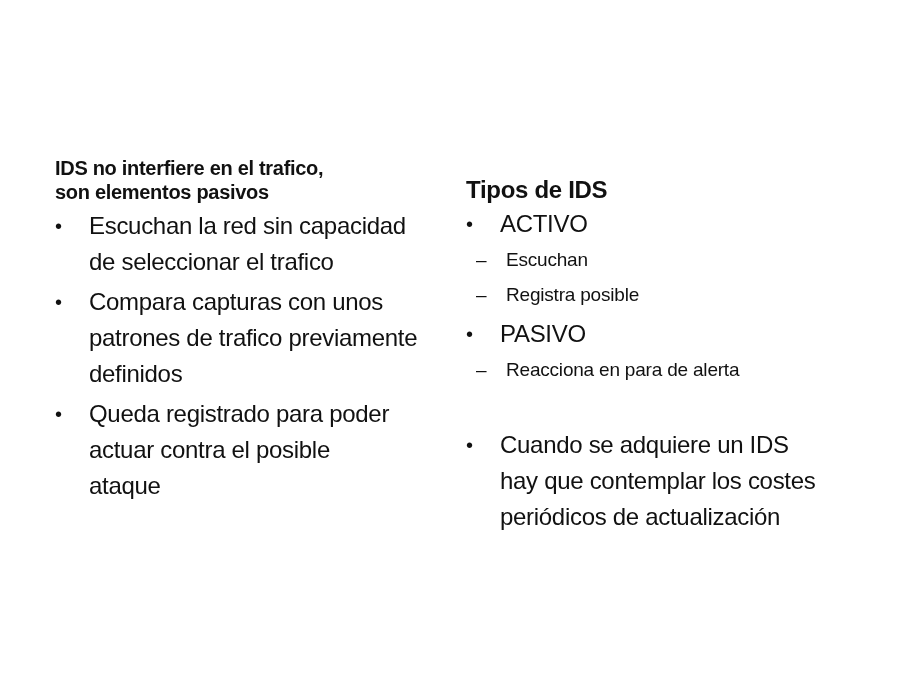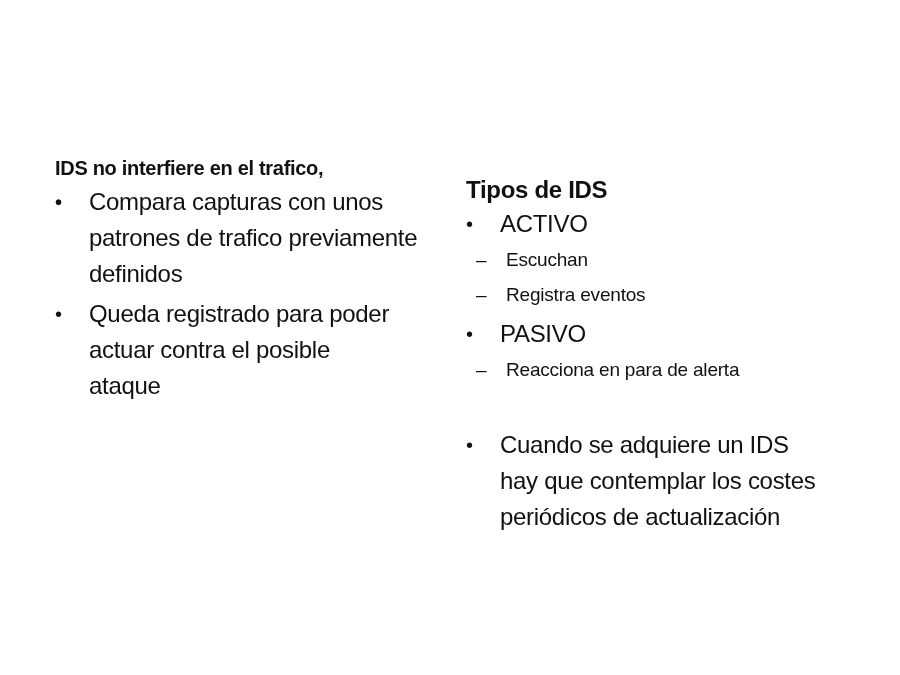--- a/index.html
+++ b/index.html
@@ -18,24 +18,26 @@
   ul.b2 { list-style: none; margin: 0; padding: 0; }
   ul.b2 > li { position: relative; padding-left: 40px; font-size: 19px; line-height: 35px; letter-spacing: -0.2px; color: #111; }
   ul.b2 > li .dash { position: absolute; left: 10px; top: 0; }
 </style>
 </head>
 <body>
 
 <div class="col col-left">
   <p class="heading">
     <span>IDS no interfiere en el trafico,</span><br>
+    <span>son elementos pasivos</span>
   </p>
   <ul class="b1" style="margin-top:2px;">
     <li style="width:330px;">
       <span class="bullet">•</span>
+      <span>Escuchan la red sin capacidad de seleccionar el trafico</span>
     </li>
     <li style="width:345px;">
       <span class="bullet">•</span>
       <span>Compara capturas con unos patrones de trafico previamente definidos</span>
     </li>
     <li style="width:310px;">
       <span class="bullet">•</span>
       <span>Queda registrado para poder actuar contra el posible ataque</span>
     </li>
   </ul>
@@ -47,21 +49,21 @@
     <li>
       <span class="bullet">•</span>
       <span>ACTIVO</span>
       <ul class="b2" style="margin-left:-34px;">
         <li>
           <span class="dash">–</span>
           <span>Escuchan</span>
         </li>
         <li>
           <span class="dash">–</span>
-          <span>Registra eventos</span>
+          <span>Registra posible</span>
         </li>
       </ul>
     </li>
     <li>
       <span class="bullet">•</span>
       <span>PASIVO</span>
       <ul class="b2" style="margin-left:-34px;">
         <li>
           <span class="dash">–</span>
           <span>Reacciona en para de alerta</span>

